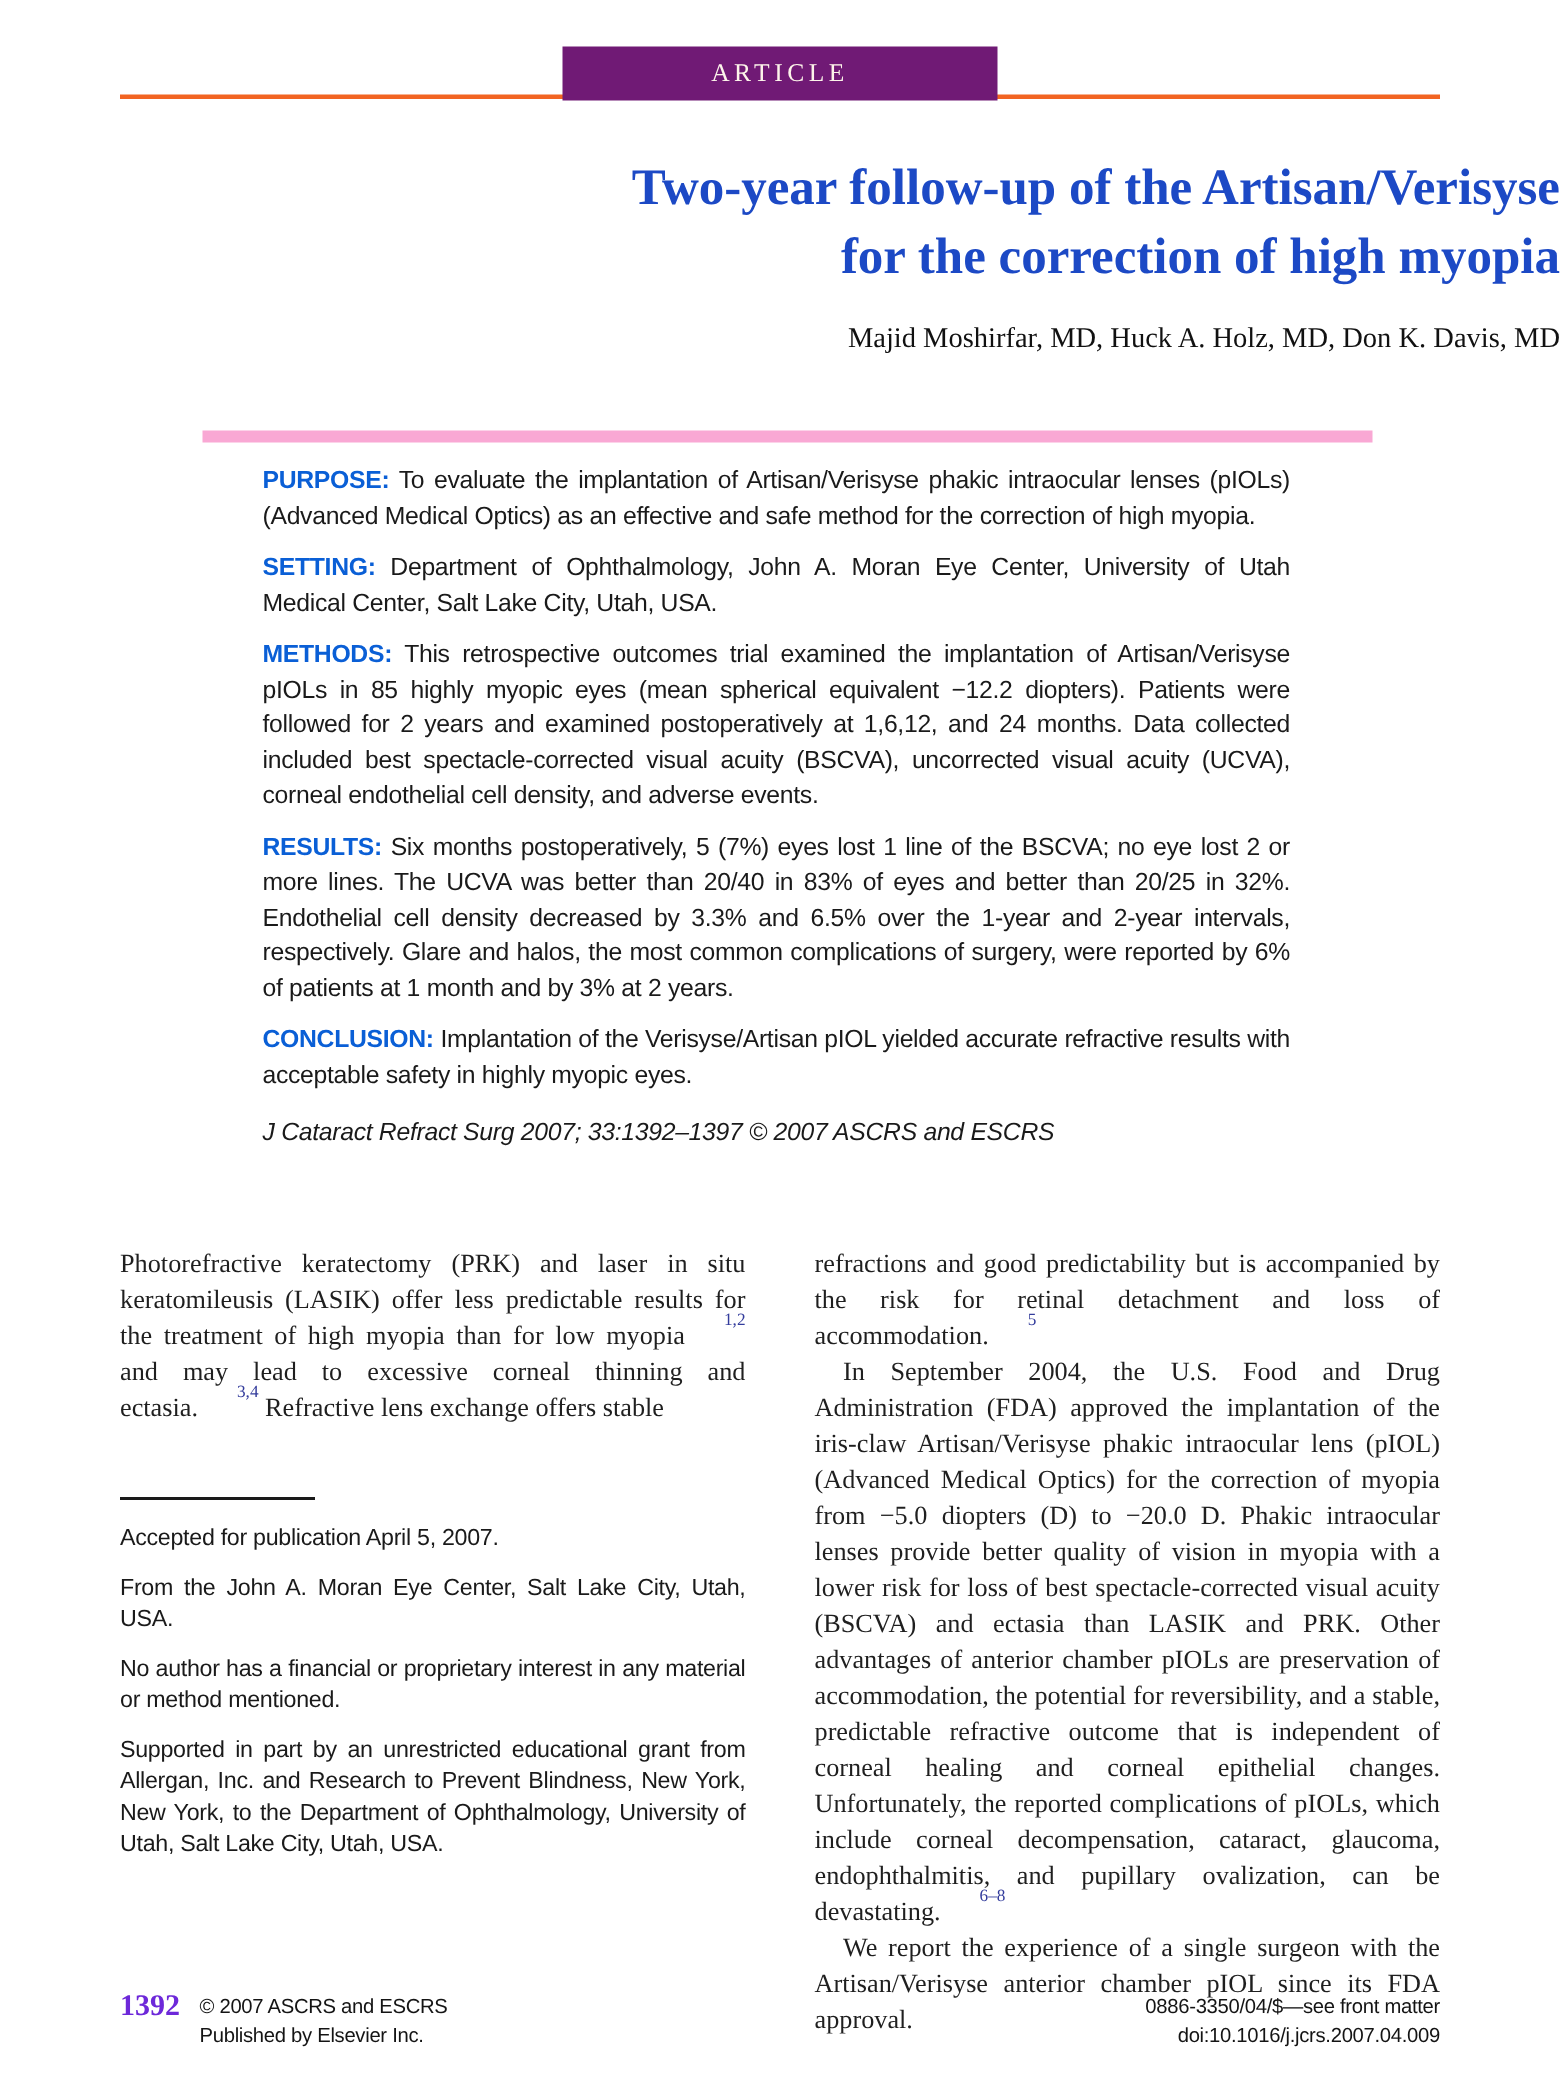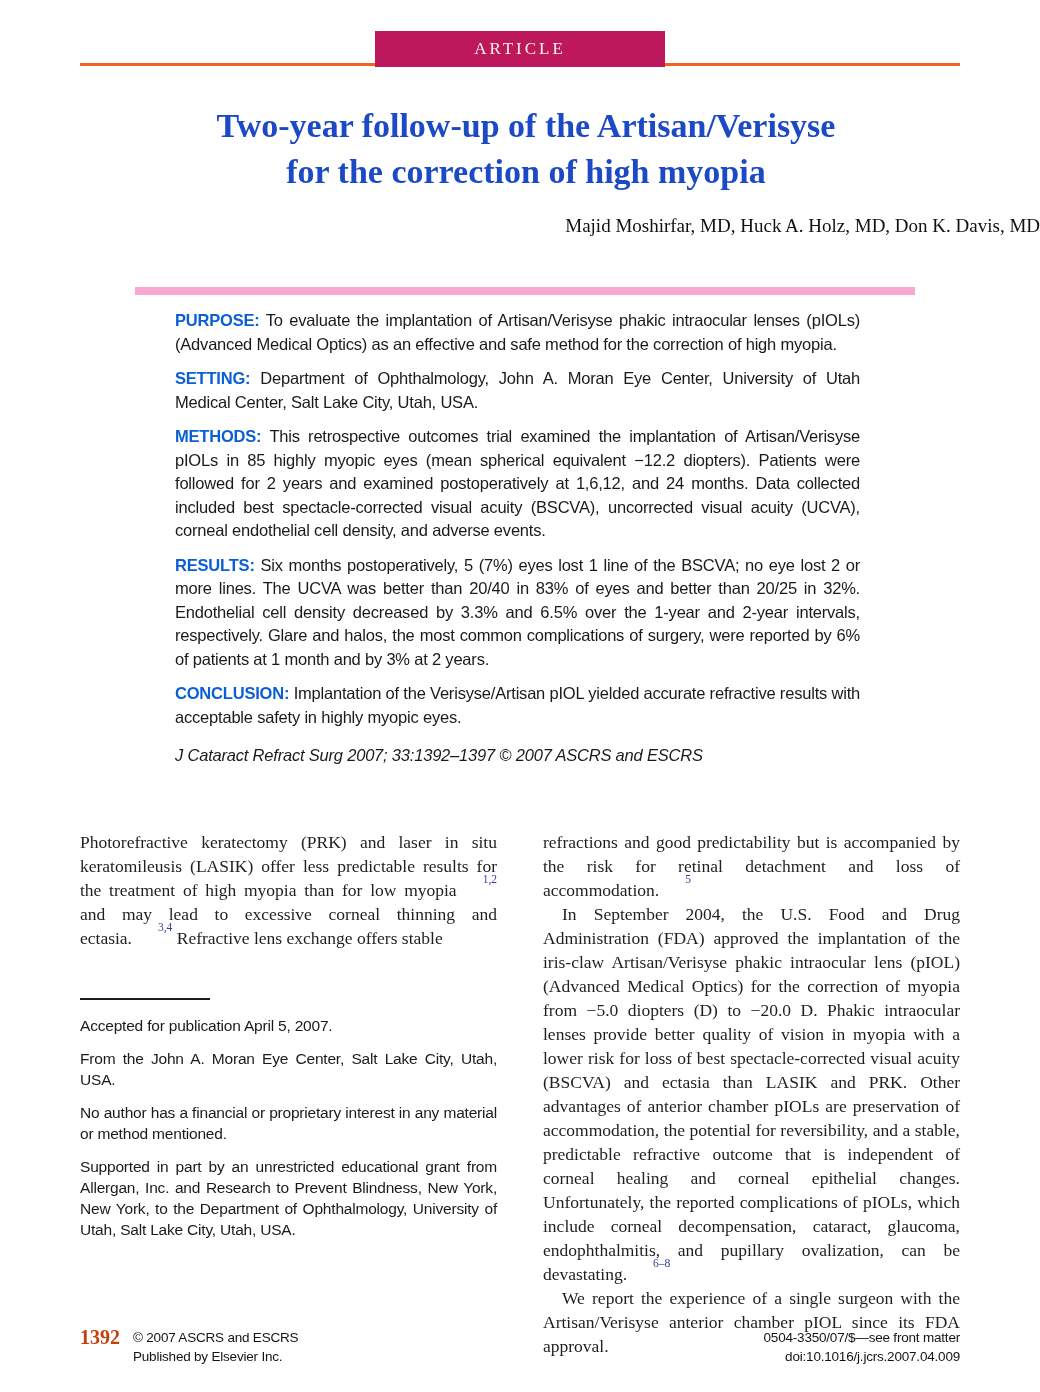--- a/index.html
+++ b/index.html
@@ -13,28 +13,28 @@
     color: #1f1f1f;
   }
   
   .masthead { position: relative; height: 67px; }
   .masthead-rule {
     position: absolute; left: 80px; right: 80px; top: 63px;
     height: 3px; background: #f26422;
   }
   .banner {
     position: absolute; top: 31px; left: 50%; transform: translateX(-50%);
-    width: 290px; height: 36px; background: #be185d;
+    width: 290px; height: 36px; background: #701a75;
     color: #fdf4ea; text-align: center; line-height: 36px;
     font-size: 17px; letter-spacing: 3px;
     font-family: "Liberation Serif", serif;
   }
   
   .title {
-    margin: 36px 0 0 12px; text-align: center;
+    margin: 36px 0 0 12px; text-align: right;
     color: #1c49c5; font-weight: bold;
     font-size: 34px; line-height: 46px;
     font-family: "Liberation Serif", serif;
   }
   .title .tline { display: block; }
   .authors {
     margin-top: 20px; text-align: right;
     font-size: 19px; color: #111111;
   }
   
@@ -74,21 +74,21 @@
     text-align: justify; color: #1a1a1a;
   }
   .email { color: #2a43b8; text-decoration: none; cursor: pointer; }
   
   .footer {
     position: absolute; left: 80px; right: 80px; bottom: 26px;
     display: flex; justify-content: space-between; align-items: flex-start;
   }
   .footer-left { display: flex; gap: 13px; align-items: flex-start; }
   .pagenum {
-    color: #c2410c; font-family: "Liberation Serif", serif;
+    color: #6d28d9; font-family: "Liberation Serif", serif;
     font-size: 20px; font-weight: bold; line-height: 19px;
   }
   .footer-small, .footer-right {
     font-family: "Liberation Sans", sans-serif;
     font-size: 13.5px; line-height: 19px; letter-spacing: -0.2px; color: #141414;
   }
   .footer-right { text-align: right; }
 </style>
 </head>
 <body>
@@ -142,18 +142,18 @@
 
   <div class="footer">
     <div class="footer-left">
       <span class="pagenum">1392</span>
       <div class="footer-small">
         <div>© 2007 ASCRS and ESCRS</div>
         <div>Published by Elsevier Inc.</div>
       </div>
     </div>
     <div class="footer-right">
-      <div>0504-3350/07/$—see front matter</div>
+      <div>0886-3350/04/$—see front matter</div>
       <div>doi:10.1016/j.jcrs.2007.04.009</div>
     </div>
   </div>
 
 </div>
 
 </body></html>

